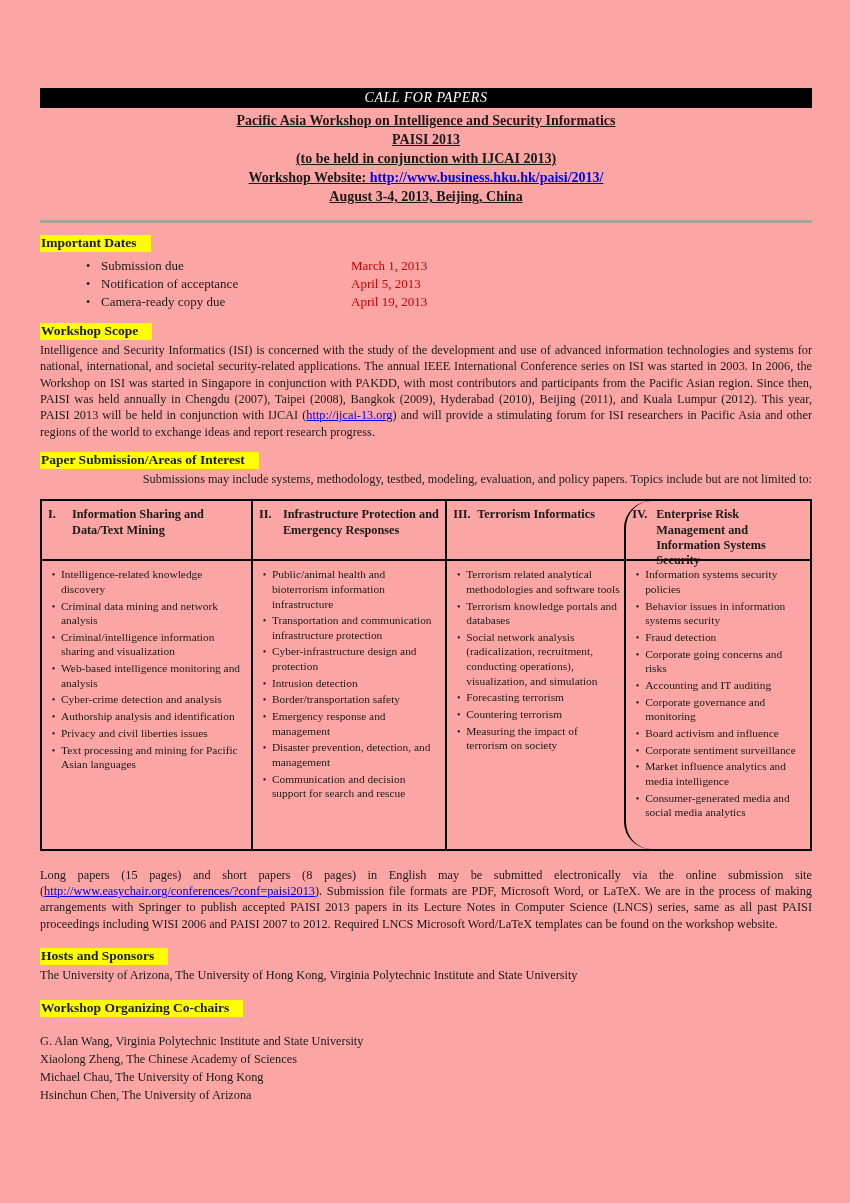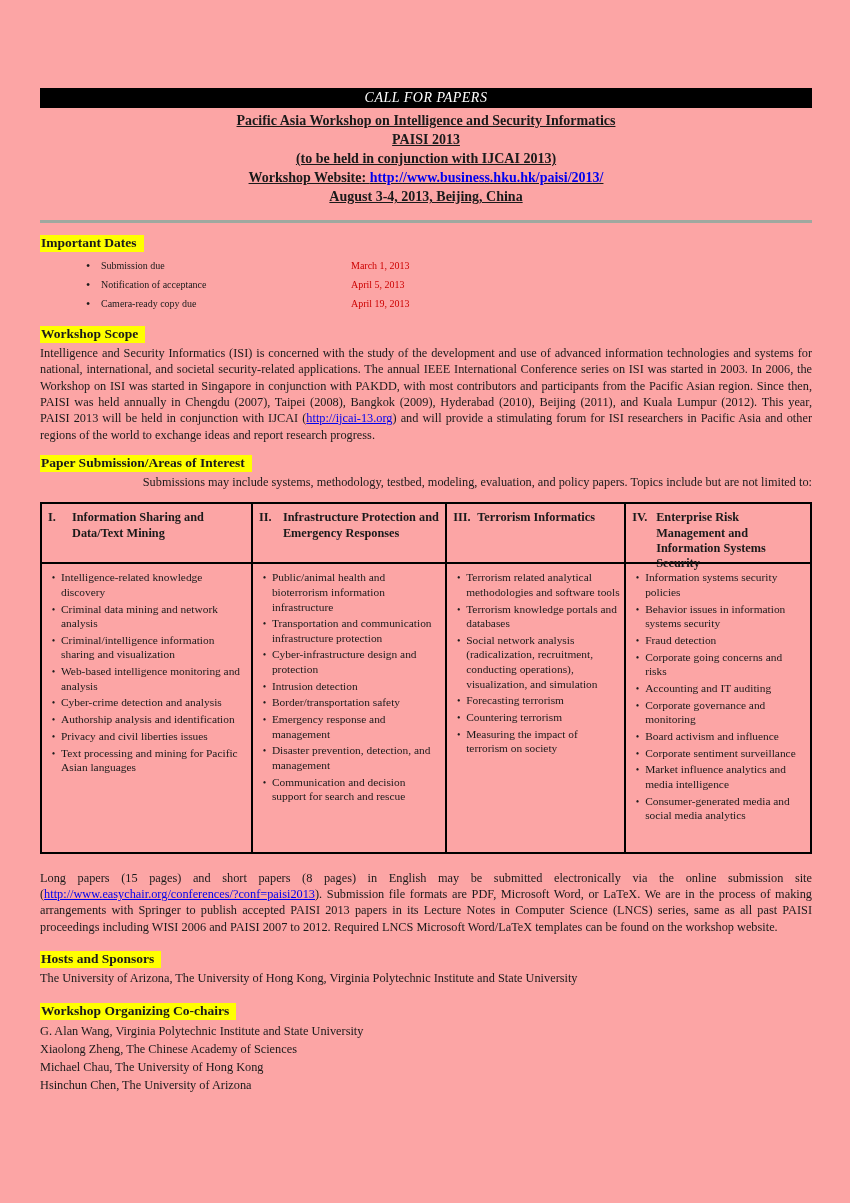--- a/index.html
+++ b/index.html
@@ -16,34 +16,34 @@
   }
   .header-block { text-align:center; margin-top:3px; }
   .hline { font-size:14px; font-weight:bold; line-height:19px;text-decoration:underline; }
   .u { text-decoration:underline; }
   .link { color:#0000ee; font-weight:inherit; cursor:pointer; text-decoration:none; }
   .link.undl { text-decoration:underline; }
   .rule { border:none; height:3px; background:#9fa89f; margin-top:14px; }
   .section { margin-top:10px; }
   .hl {
     display:inline-block; background:#ffff00; font-weight:bold;
-    font-size:13.5px; padding:0 7px 1px 1px; line-height:16px;
+    font-size:13.5px; padding:0 14px 1px 1px; line-height:16px;
   }
   .dates-list { margin-top:5px; }
-  .date-row { display:flex; padding-left:35px; line-height:18px; font-size:10px; }
+  .date-row { display:flex; padding-left:35px; line-height:18px; font-size:13px; }
   .bul { width:26px; text-align:center; flex-shrink:0; }
   .bul::before { content:"\2022"; font-size:12px; }
   .date-label { width:250px; flex-shrink:0; }
   .date-value { color:#cc0000; }
   .body-text { font-size:12.3px; line-height:1.33; text-align:justify; margin-top:2px; }
   .intro { text-align:right; }
   .topics-table { display:flex; border:2px solid #000; margin-top:12px; }
   .tcol { border-left:2px solid #000; display:flex; flex-direction:column; }
   .tcol:first-child { border-left:none; }
-  .tcol-1 { width:27.2%; } .tcol-2 { width:25.3%; } .tcol-3 { width:23.3%; } .tcol-4 { width:24.2%; }
+  .tcol-1 { width:27.2%; } .tcol-2 { width:25.3%; } .tcol-3 { width:23.3%; } .tcol-4 { width:24.2%;border-radius:27px; }
   .thead {
     height:60px; border-bottom:2px solid #000; padding:6px 4px 0 6px;
     font-weight:bold; font-size:12.3px; line-height:1.25; display:flex;
   }
   .tnum { width:24px; flex-shrink:0; }
   .tbody { padding:6px 4px 27px 4px; flex:1; }
   .titem { display:flex; font-size:11.4px; line-height:1.28; margin-bottom:2px; }
   .tbul { width:15px; text-align:center; flex-shrink:0; }
   .tbul::before { content:"\2022"; font-size:10px; }
   .para-below { margin-top:16px; }
@@ -302,21 +302,21 @@
 
   <p class="body-text para-below"><span>Long papers (15 pages) and short papers (8 pages) in English may be submitted electronically via the online submission site (</span><a class="link undl">http://www.easychair.org/conferences/?conf=paisi2013</a><span>). Submission file formats are PDF, Microsoft Word, or LaTeX. We are in the process of making arrangements with Springer to publish accepted PAISI 2013 papers in its Lecture Notes in Computer Science (LNCS) series, same as all past PAISI proceedings including WISI 2006 and PAISI 2007 to 2012. Required LNCS Microsoft Word/LaTeX templates can be found on the workshop website.</span></p>
 
   <div class="section sec-gap">
     <span class="hl">Hosts and Sponsors</span>
     <div class="plain-line">The University of Arizona, The University of Hong Kong, Virginia Polytechnic Institute and State University</div>
   </div>
 
   <div class="section sec-gap">
     <span class="hl">Workshop Organizing Co-chairs</span>
-    <div style="margin-top:3px;">
+    <div style="margin-top:16px;">
 
         <div class="chair-row">G. Alan Wang, Virginia Polytechnic Institute and State University</div>
 
         <div class="chair-row">Xiaolong Zheng, The Chinese Academy of Sciences</div>
 
         <div class="chair-row">Michael Chau, The University of Hong Kong</div>
 
         <div class="chair-row">Hsinchun Chen, The University of Arizona</div>
       </div>
   </div>

